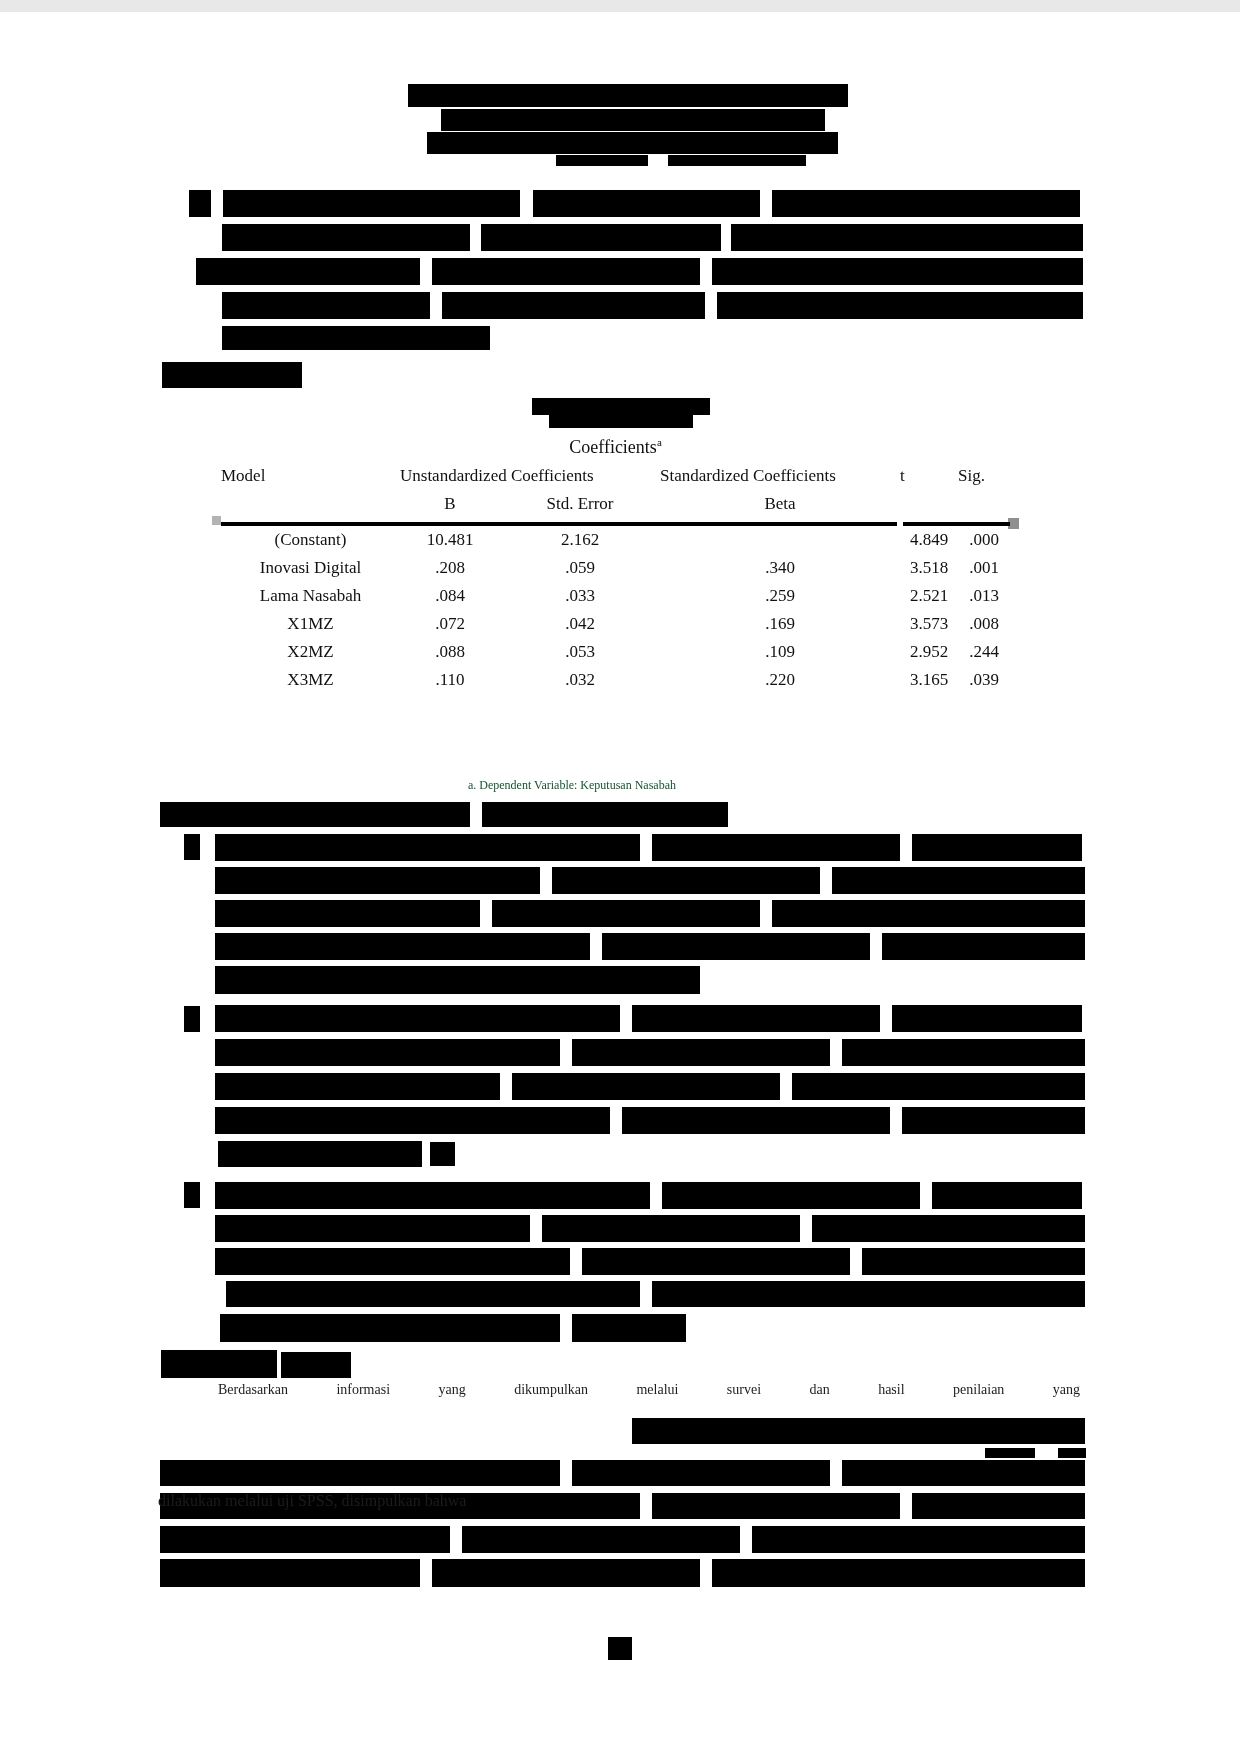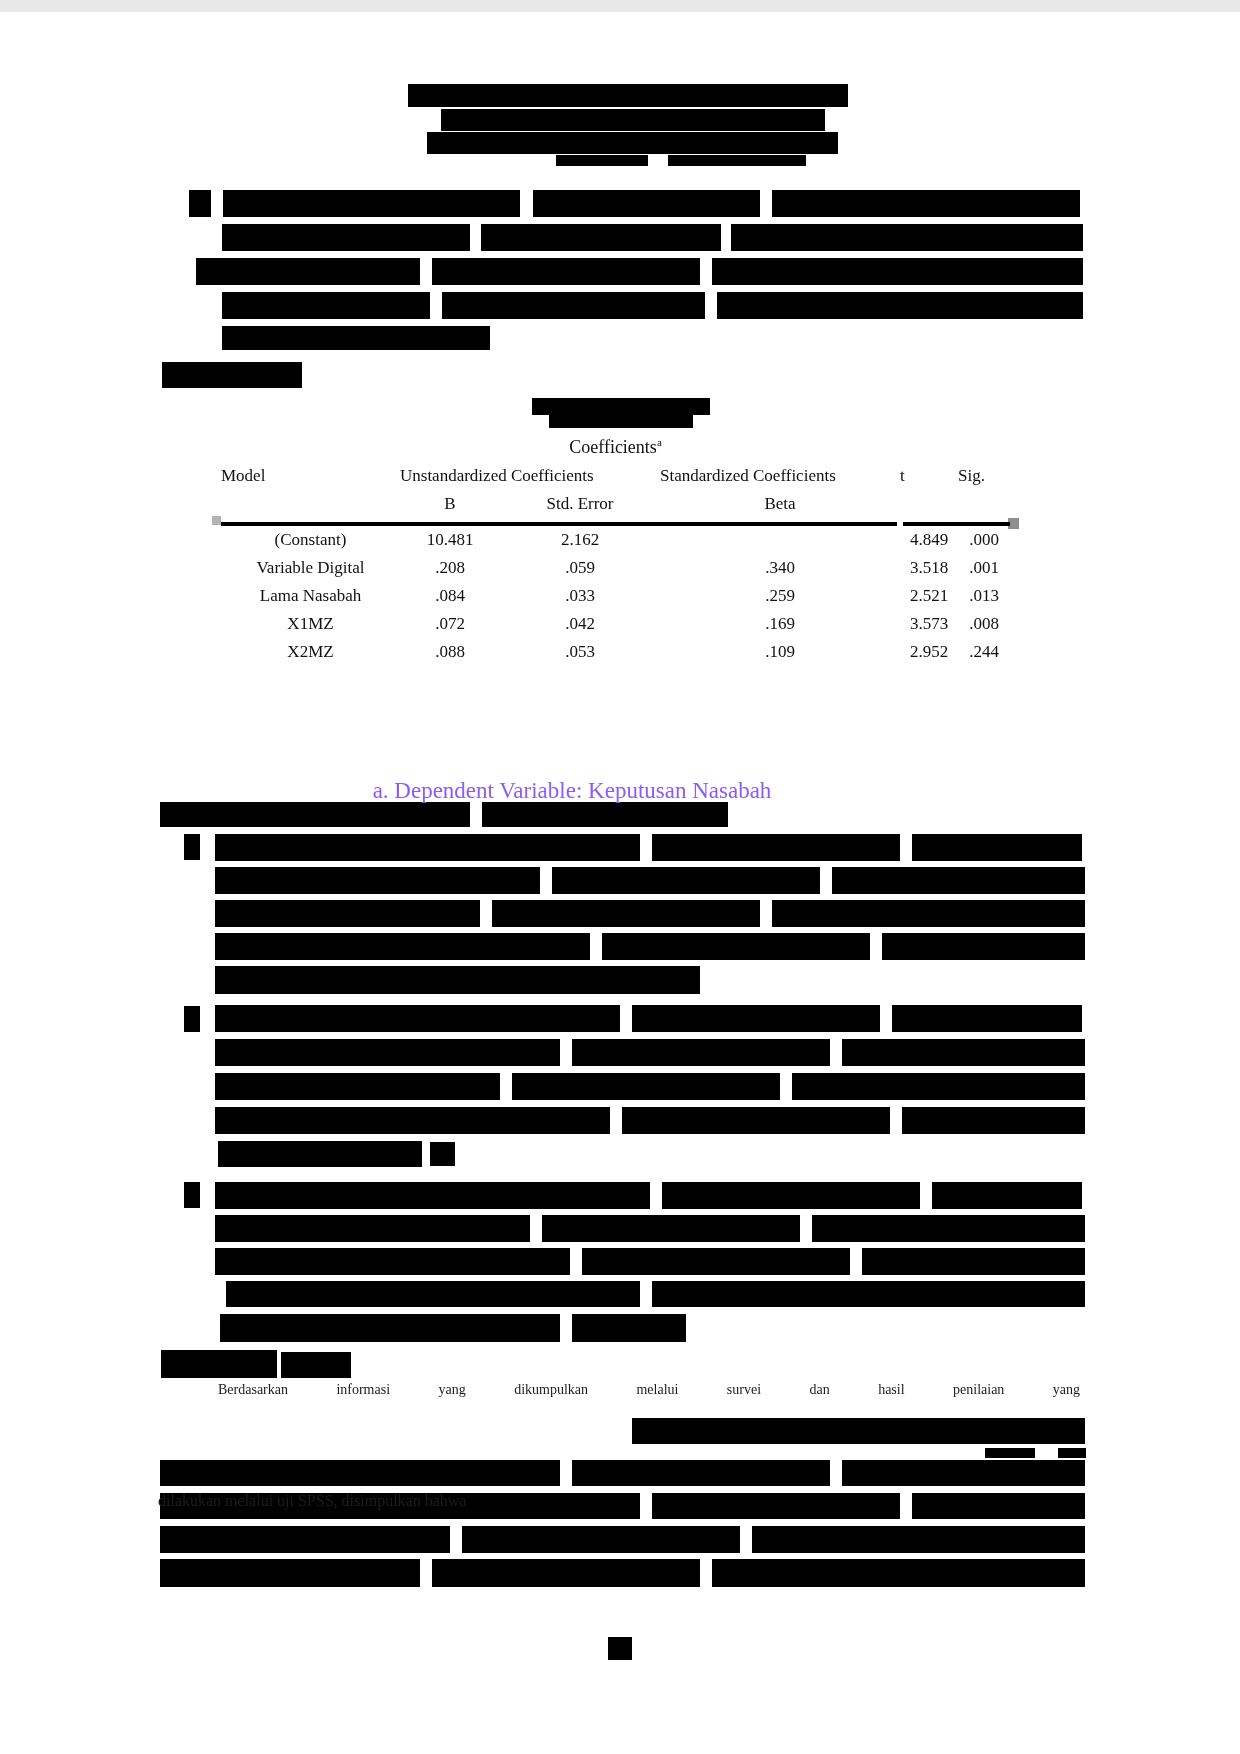--- a/index.html
+++ b/index.html
@@ -15,21 +15,21 @@
   .bar{position:absolute;background:#000;}
   
   #spss-table{position:absolute;left:221px;top:450px;width:789px;font-size:17px;color:#111;}
   .trow{display:grid;grid-template-columns:179px 100px 160px 240px 58px 52px;height:28px;align-items:center;}
   .trow > div{text-align:center;white-space:nowrap;}
   .hdr1{display:grid;grid-template-columns:179px 260px 240px 58px 52px;height:28px;align-items:center;}
   .hdr1 > div{text-align:left;white-space:nowrap;}
   .rule-seg{position:absolute;background:#000;height:4px;top:60px;}
   .coef-title{position:absolute;left:221px;top:424px;width:789px;text-align:center;font-size:18px;color:#111;}
   .coef-title sup{font-size:11px;}
-  .footnote{position:absolute;left:221px;top:766px;width:702px;text-align:center;font-size:23px;color:#8b5cf6;}
+  .footnote{position:absolute;left:221px;top:766px;width:702px;text-align:center;font-size:12px;color:#14532d;}
   .body-line1{
     position:absolute;left:218px;top:1370px;width:862px;height:28px;
     font-size:14px;text-align:justify;text-align-last:justify;white-space:nowrap;
   }
   .body-line2{
     position:absolute;left:158px;top:1480px;font-size:16px;white-space:nowrap;
   }
   .italic{font-style:italic;}
 </style>
 </head>
@@ -152,21 +152,21 @@
     <div id="table-rows" style="position:relative;top:8px;">
         <div class="trow">
           <div>(Constant)</div>
           <div>10.481</div>
           <div>2.162</div>
           <div></div>
           <div>4.849</div>
           <div>.000</div>
         </div>
         <div class="trow">
-          <div>Variable Digital</div>
+          <div>Inovasi Digital</div>
           <div>.208</div>
           <div>.059</div>
           <div>.340</div>
           <div>3.518</div>
           <div>.001</div>
         </div>
         <div class="trow">
           <div>Lama Nasabah</div>
           <div>.084</div>
           <div>.033</div>
@@ -183,20 +183,28 @@
           <div>.008</div>
         </div>
         <div class="trow">
           <div>X2MZ</div>
           <div>.088</div>
           <div>.053</div>
           <div>.109</div>
           <div>2.952</div>
           <div>.244</div>
         </div>
+        <div class="trow">
+          <div>X3MZ</div>
+          <div>.110</div>
+          <div>.032</div>
+          <div>.220</div>
+          <div>3.165</div>
+          <div>.039</div>
+        </div>
       </div>
   </div>
 
   <div class="footnote">a. Dependent Variable: Keputusan Nasabah</div>
 
   <div class="body-line1">Berdasarkan informasi yang dikumpulkan melalui survei dan hasil penilaian yang</div>
   <div class="body-line2">dilakukan melalui uji SPSS, disimpulkan bahwa</div>
 
 </div>
 

